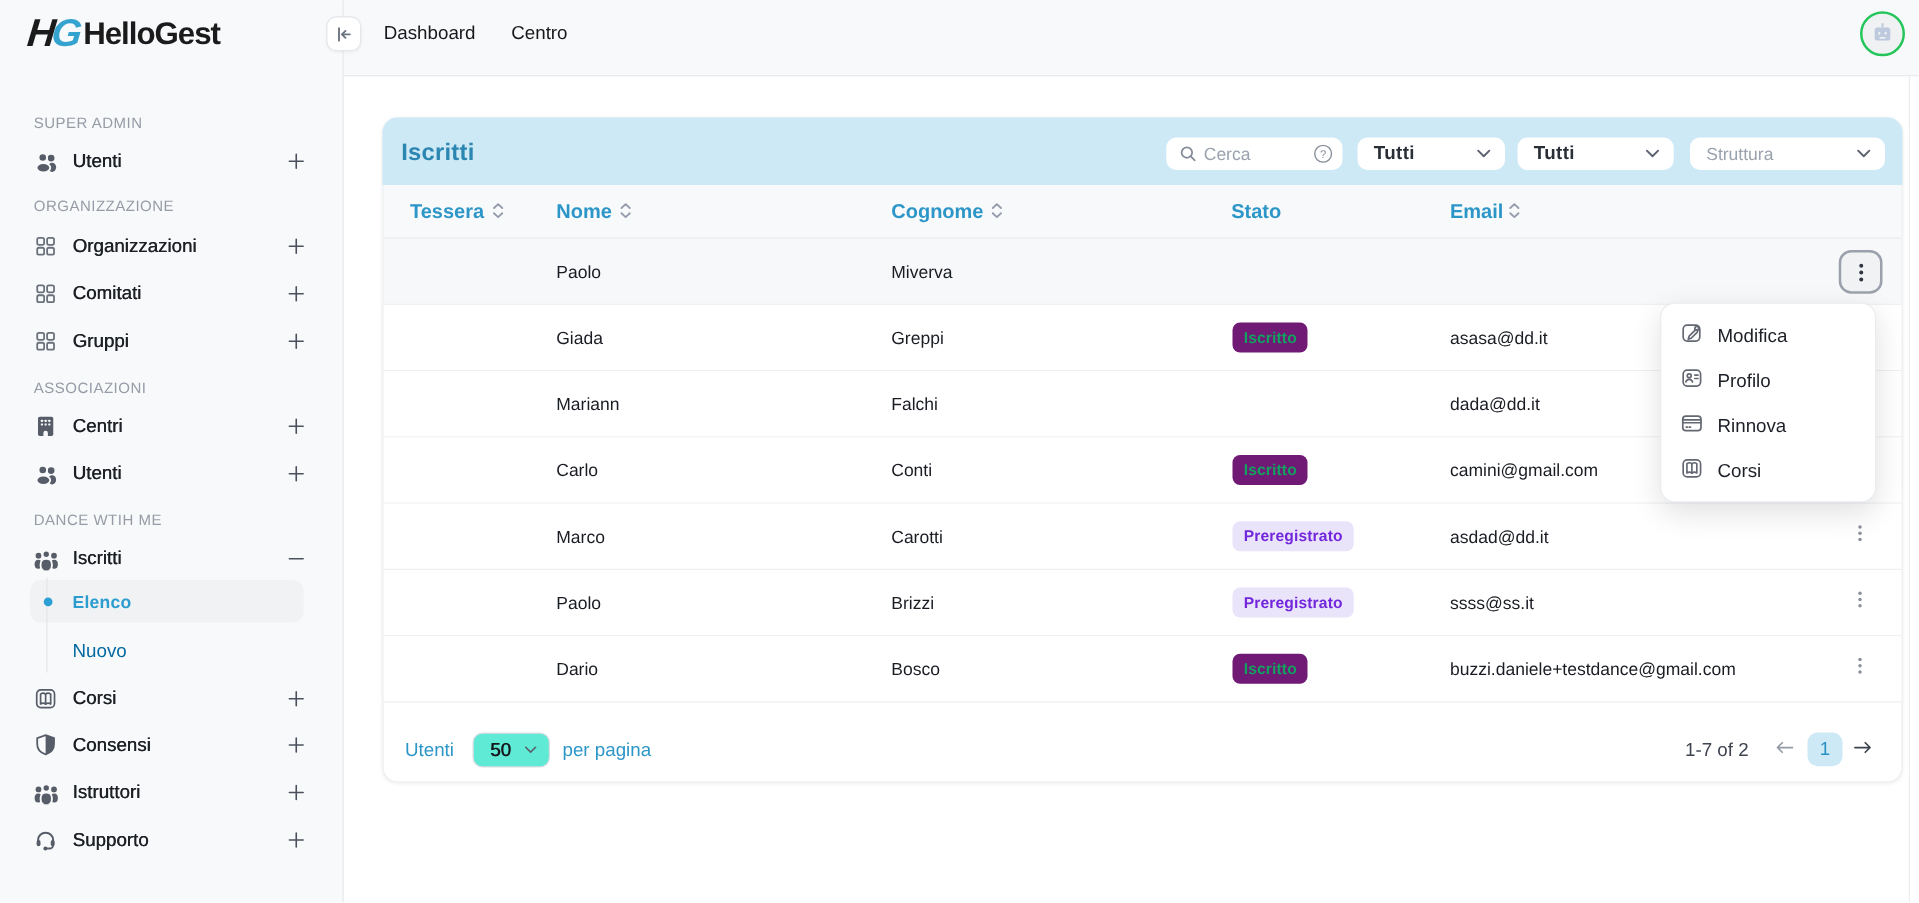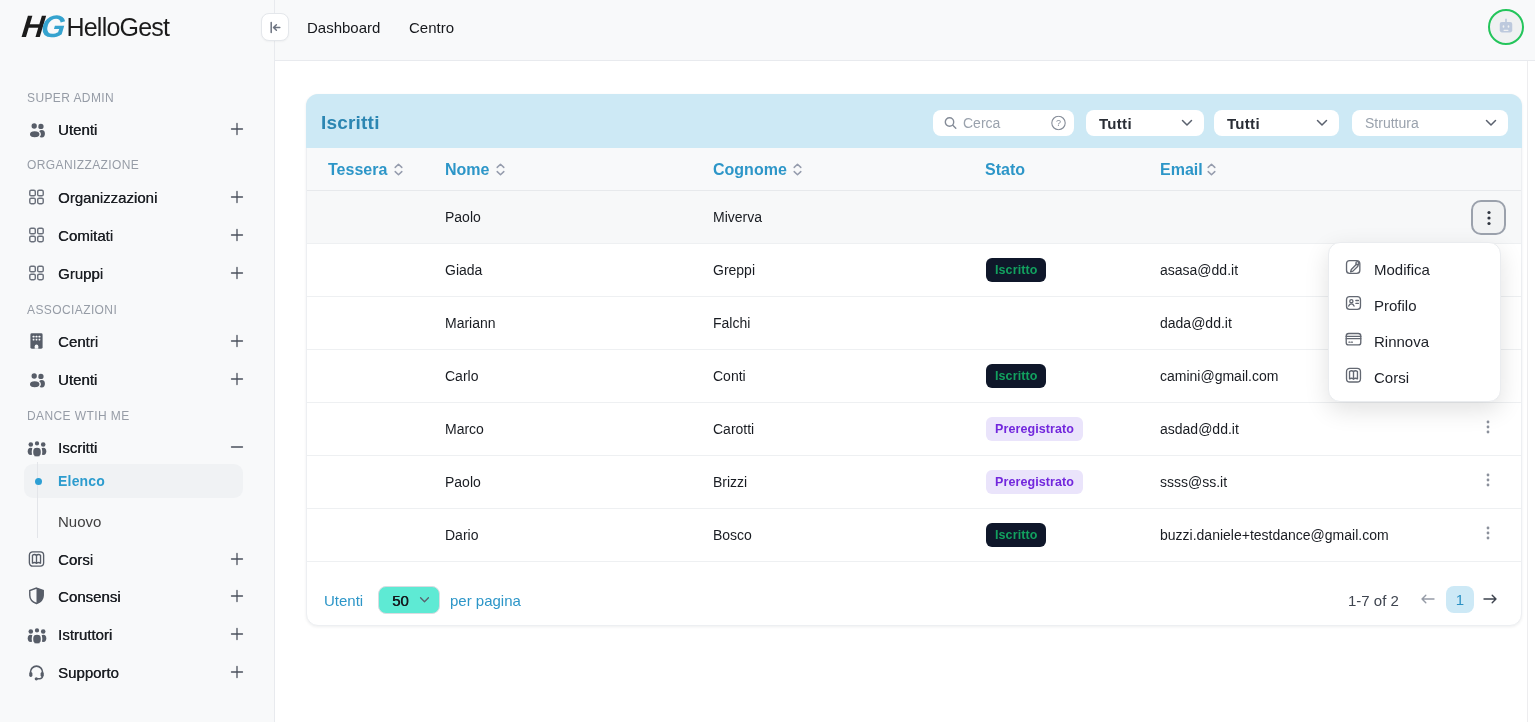--- a/index.html
+++ b/index.html
@@ -8,32 +8,32 @@
 .abs { position:absolute; }
 
 
 #sidebar { left:0; top:0; width:275px; height:722px; background:#f8f9fa; border-right:1px solid #e8eaee; }
 #topbar { left:275px; top:0; width:1260px; height:61px; background:#f8f9fa; border-bottom:1px solid #e8eaee; }
 
 .logo { left:22px; top:10px; height:34px; display:flex; align-items:center; }
 .logo .hg { font-style:italic; font-weight:bold; font-size:31px; letter-spacing:-3px; transform:skewX(-6deg); }
 .logo .hg .h { color:#1b1b1b; }
 .logo .hg .g { color:#35a3cf; }
-.logo .name { font-weight:normal; font-size:25px; color:#1b1b1b; letter-spacing:-0.8px; margin-left:4px; }
+.logo .name { font-weight:bold; font-size:25px; color:#1b1b1b; letter-spacing:-0.8px; margin-left:4px; }
 
 .slabel { left:27px; height:15px; font-size:12px; letter-spacing:0.4px; color:#969ca6; line-height:15px; }
 .sitem { left:0; width:275px; height:38px; }
 .sitem .ic { position:absolute; left:27px; top:50%; transform:translateY(-50%); width:19px; height:19px; }
 .sitem .lbl { position:absolute; left:58px; top:50%; transform:translateY(-50%); font-size:15px; color:#1d2025; text-shadow:0.3px 0 0 #1d2025; }
 .sitem .pm { position:absolute; left:230px; top:50%; transform:translateY(-50%); width:14px; height:14px; }
 
 #elenco-pill { left:24px; top:464px; width:219px; height:34px; background:#f0f2f4; border-radius:9px; }
 #elenco-dot { left:35px; top:478px; width:7px; height:7px; border-radius:50%; background:#2d9fd4; }
 #elenco-lbl { left:58px; top:481px; transform:translateY(-50%); font-size:14px; font-weight:bold; color:#2d9cce; letter-spacing:0.2px; }
-#nuovo-lbl { left:58px; top:521px; transform:translateY(-50%); font-size:15px; color:#404040; }
+#nuovo-lbl { left:58px; top:521px; transform:translateY(-50%); font-size:15px; color:#0369a1; }
 #treeline { left:37px; top:462px; width:1px; height:76px; background:#e3e5e9; }
 
 
 #collapse-btn { left:261px; top:13px; width:28px; height:28px; background:#fff; border:1px solid #e4e7eb; border-radius:8px; box-shadow:0 1px 2px rgba(0,0,0,0.04); display:flex; align-items:center; justify-content:center; }
 #nav-dashboard { left:307px; top:27px; transform:translateY(-50%); font-size:15px; color:#16181c; }
 #nav-centro { left:409px; top:27px; transform:translateY(-50%); font-size:15px; color:#16181c; }
 #avatar { left:1488px; top:9px; width:36px; height:36px; border-radius:50%; background:#f0f1f2; border:2px solid #24c55b; display:flex; align-items:center; justify-content:center; }
 
 
 #card { left:306px; top:94px; width:1216px; height:532px; background:#fff; border:1px solid #edeff2; border-radius:12px; box-shadow:0 1px 3px rgba(16,24,40,0.07); }
@@ -54,21 +54,21 @@
 #sel3 .txt { color:#9aa2ad; font-size:14px; letter-spacing:0; font-weight:normal; }
 
 
 #thead { left:307px; top:148px; width:1214px; height:43px; background:#f8f9fa; border-bottom:1px solid #e7e9ec; }
 .th { position:absolute; top:50%; transform:translateY(-50%); font-size:16px; font-weight:bold; color:#2d96c8; }
 .sorticon { position:absolute; top:50%; transform:translateY(-50%); }
 .row { left:307px; width:1214px; height:53px; border-bottom:1px solid #eef0f2; background:#fff; }
 .row.hl { background:#f7f8f9; }
 .cell { position:absolute; top:50%; transform:translateY(-50%); font-size:14px; color:#191c22; }
 .badge { position:absolute; top:50%; transform:translateY(-50%); height:24px; line-height:24px; border-radius:6px; font-size:12.5px; font-weight:bold; padding:0 9px; letter-spacing:0.1px; }
-.badge.green { background:#0f172a; color:#12a15f; left:679px; }
+.badge.green { background:#701a75; color:#12a15f; left:679px; }
 .badge.purple { background:#eae4fb; color:#7227dd; left:679px; }
 .dots { position:absolute; left:1179px; top:50%; transform:translateY(-50%); width:4px; }
 #dots-btn { left:1471px; top:200px; width:35px; height:35px; border:2px solid #9ba1ac; background:#f1f2f3; border-radius:10px; display:flex; align-items:center; justify-content:center; }
 .blue { color:#2d96c8; }
 #mostra { left:324px; top:600px; transform:translateY(-50%); font-size:15px; }
 #pp-sel { left:378px; top:586px; width:62px; height:28px; border:1px solid #d9dce1; border-radius:8px; background:#5eead4; }
 #pp-sel .num { position:absolute; left:13px; top:50%; transform:translateY(-50%); font-size:15px; color:#15181d; text-shadow:0.5px 0 0 #15181d; }
 #pp-sel .chev { position:absolute; right:9px; top:50%; transform:translateY(-50%); }
 #perpagina { left:450px; top:600px; transform:translateY(-50%); font-size:15px; }
 #range { left:1348px; top:600px; transform:translateY(-50%); font-size:15px; color:#3f4550; }

